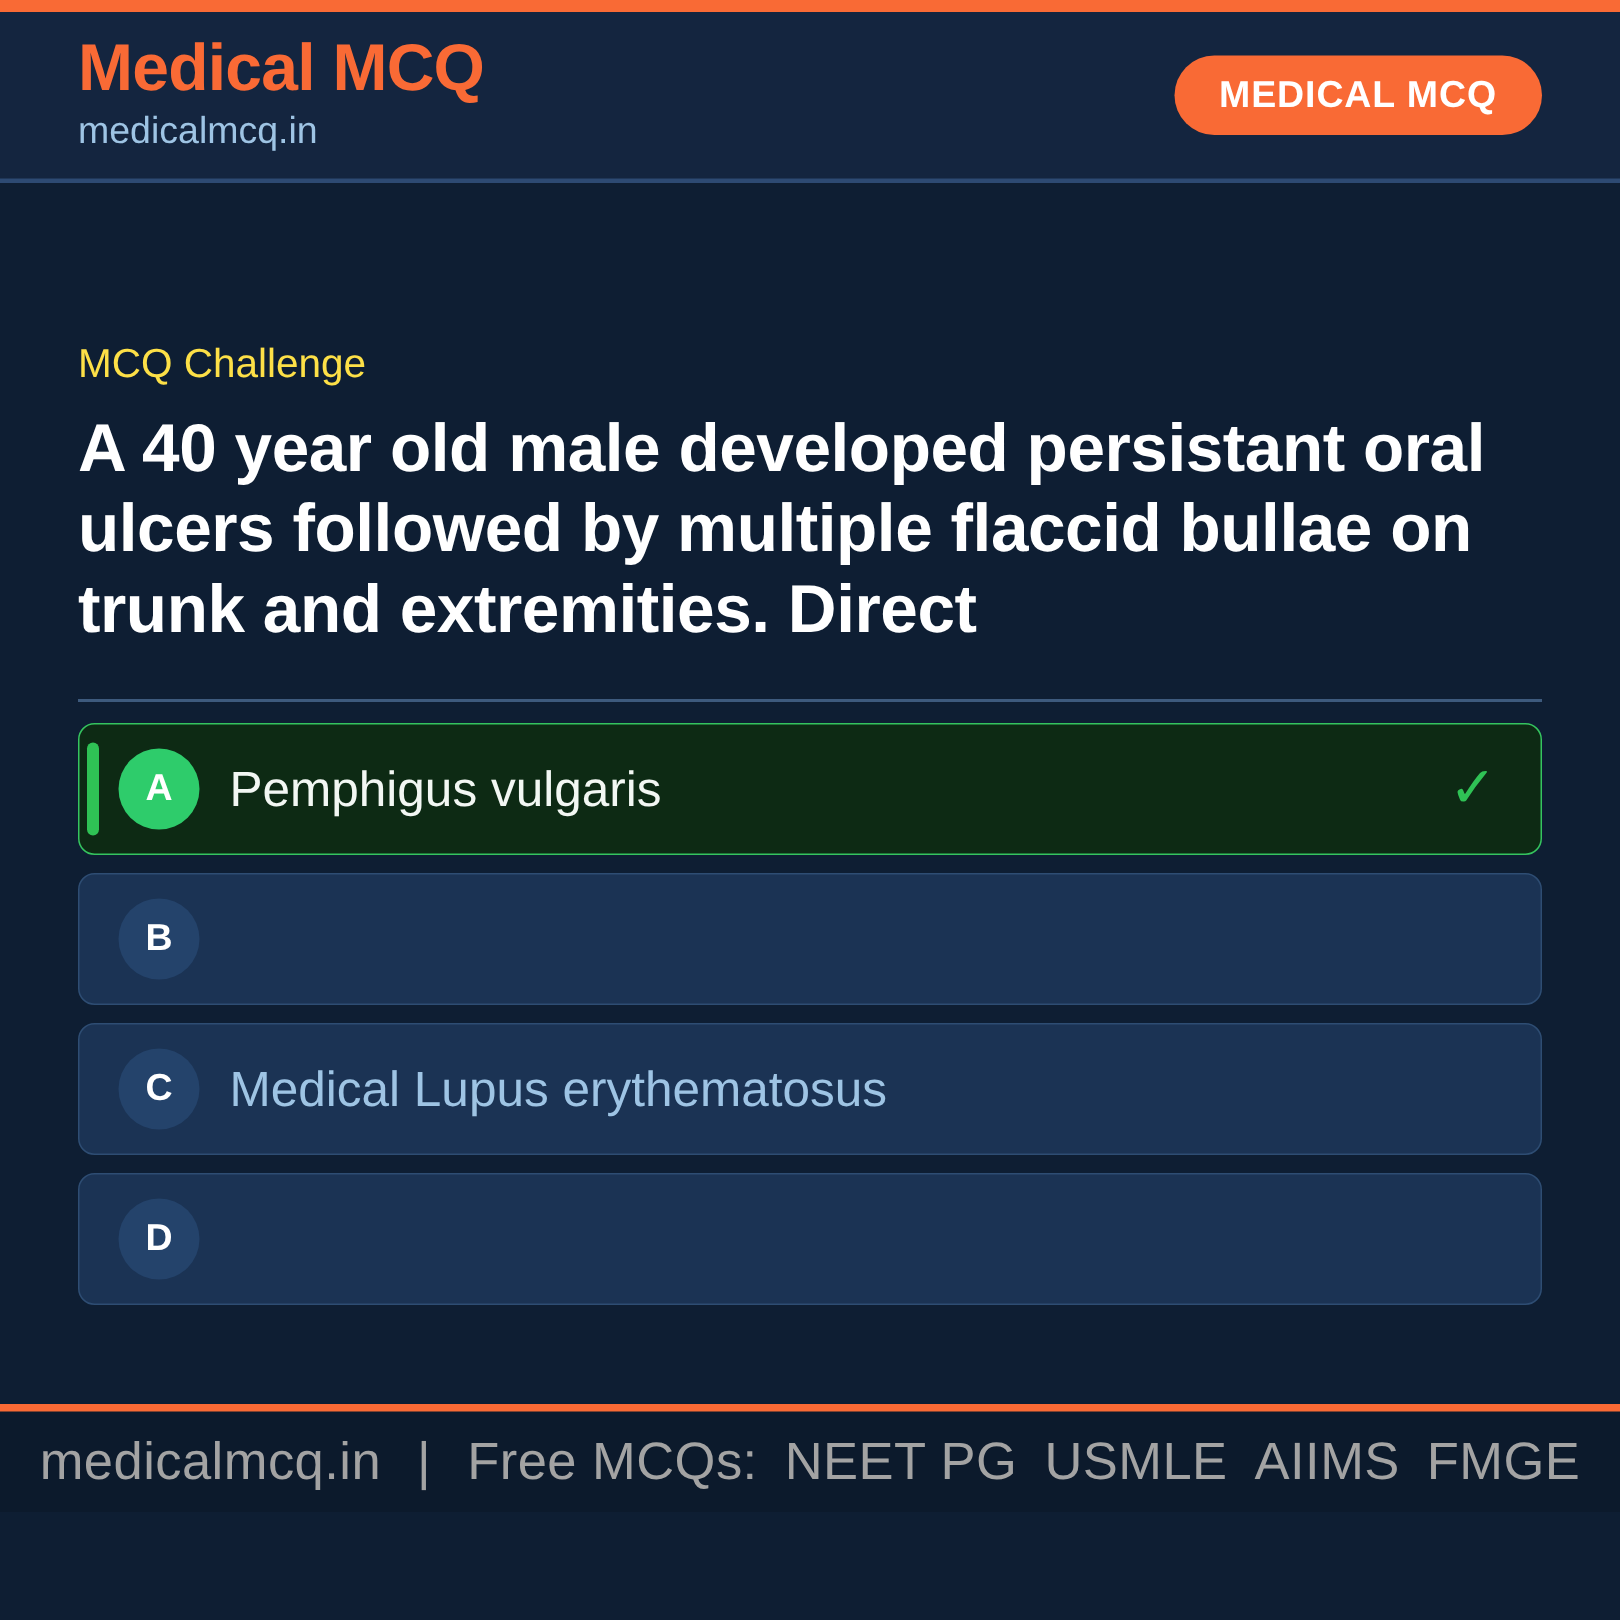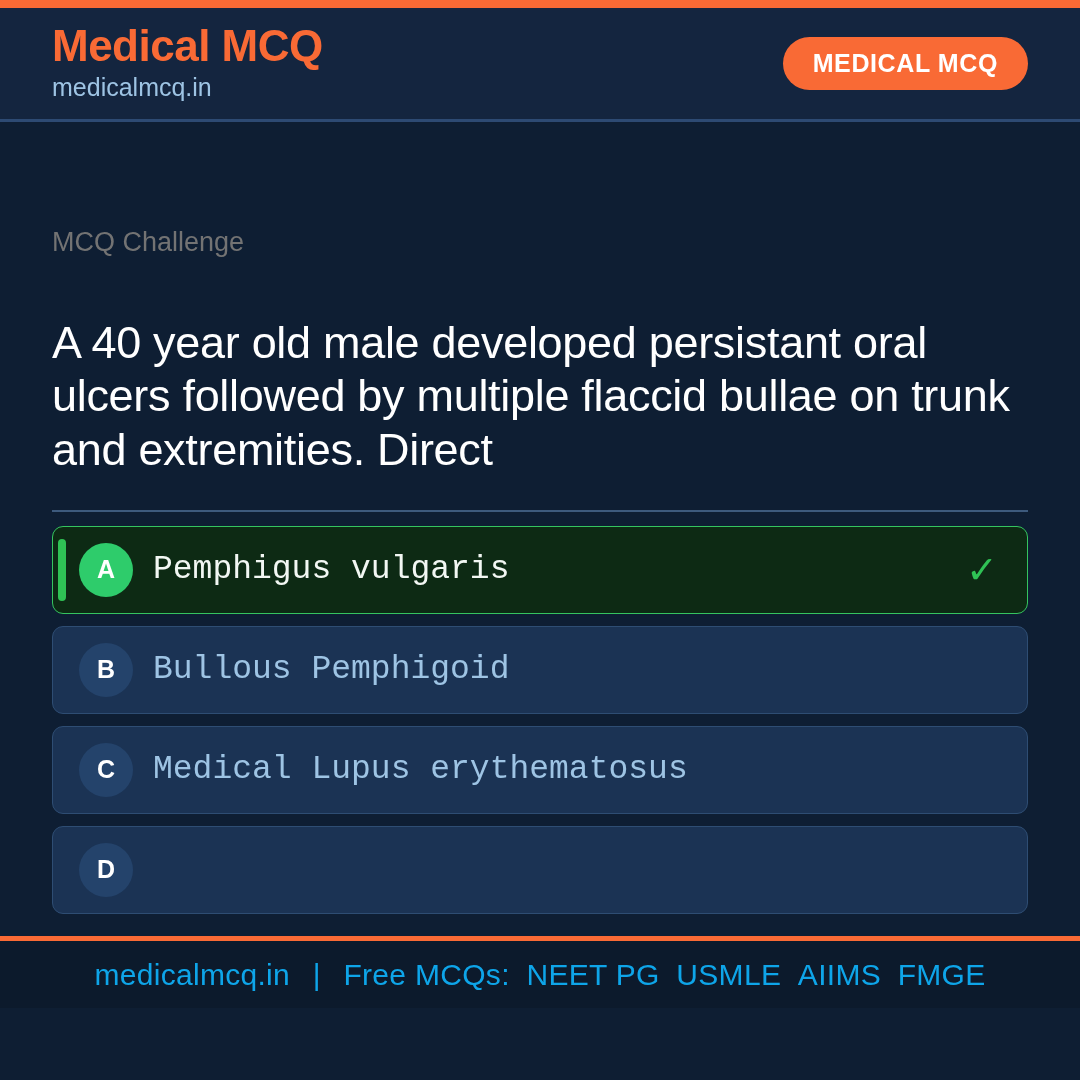--- a/index.html
+++ b/index.html
@@ -74,33 +74,32 @@
 
   
   .body {
     flex: 1 1 auto;
     padding: 104px 52px 0 52px;
     box-sizing: border-box;
     display: flex;
     flex-direction: column;
   }
   .kicker {
-    color: #737373;
+    color: #fde047;
     font-size: 27px;
     line-height: 1.2;
     margin-bottom: 14px;
   }
   .question {
     color: #ffffff;
     font-size: 45px;
-    font-weight: normal;
+    font-weight: bold;
     line-height: 1.18;
     letter-spacing: -0.3px;
     max-width: 985px;
-    margin-top: 44px;
   }
   .divider {
     height: 2px;
     background: #3d5a7d;
     margin: 34px 0 14px 0;
     width: 100%;
   }
 
   
   .options {
@@ -134,21 +133,20 @@
     align-items: center;
     justify-content: center;
     margin-right: 20px;
   }
   .option .label {
     color: #9ec4e4;
     font-size: 33px;
     line-height: 1.2;
     flex: 1 1 auto;
     white-space: nowrap;
-    font-family: Liberation Mono, monospace;
   }
   .option .mark {
     flex: 0 0 auto;
     color: transparent;
     font-size: 38px;
     line-height: 1;
     width: 34px;
     text-align: center;
   }
 
@@ -182,22 +180,22 @@
     flex: 0 0 auto;
     height: 72px;
     border-top: 5px solid #f96a35;
     background: #0c1a2c;
     box-sizing: border-box;
     display: flex;
     align-items: center;
     justify-content: center;
   }
   .footer-text {
-    color: #0ea5e9;
-    font-size: 30px;
+    color: #a3a3a3;
+    font-size: 35px;
     letter-spacing: 0.3px;
     white-space: nowrap;
     text-align: center;
   }
   .footer-text .sep {
     padding: 0 14px;
   }
   .footer-text .tag {
     padding-left: 8px;
   }
@@ -226,21 +224,20 @@
 
       <div class="option correct">
         <div class="accent"></div>
         <div class="badge">A</div>
         <div class="label">Pemphigus vulgaris</div>
         <div class="mark">✓</div>
       </div>
 
       <div class="option">
         <div class="badge">B</div>
-        <div class="label">Bullous Pemphigoid</div>
         <div class="mark"></div>
       </div>
 
       <div class="option">
         <div class="badge">C</div>
         <div class="label">Medical Lupus erythematosus</div>
         <div class="mark"></div>
       </div>
 
       <div class="option">

